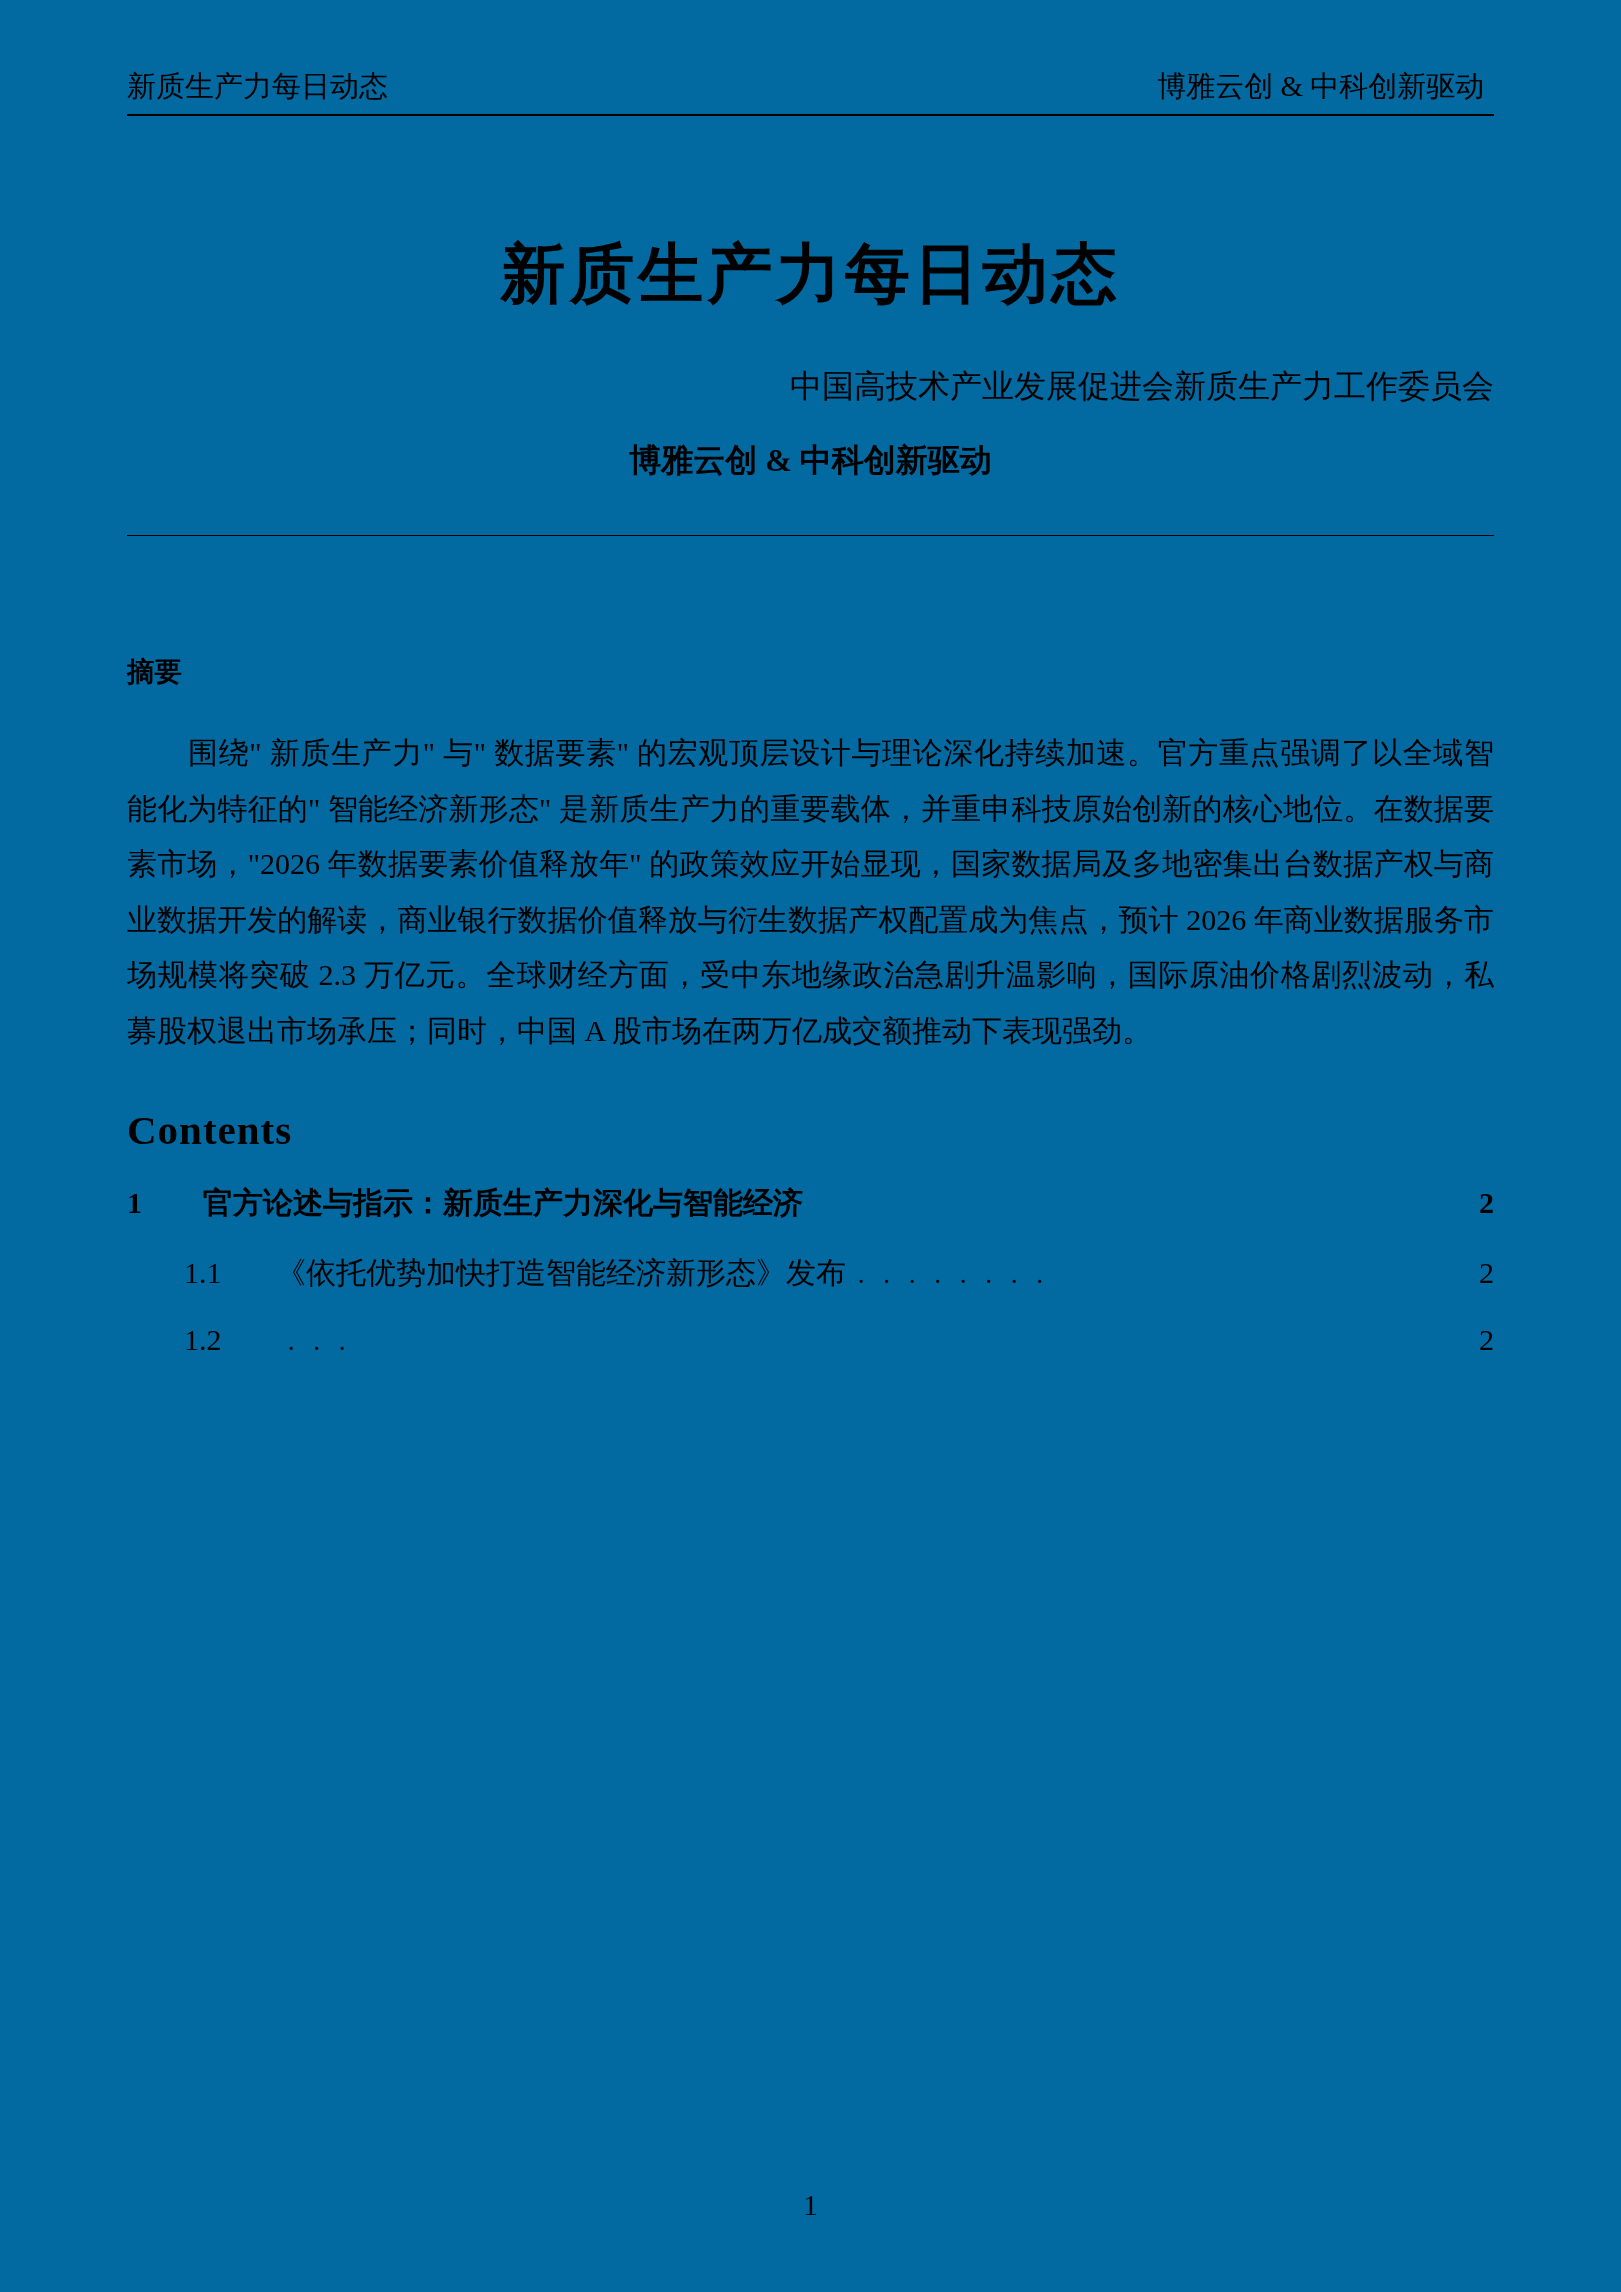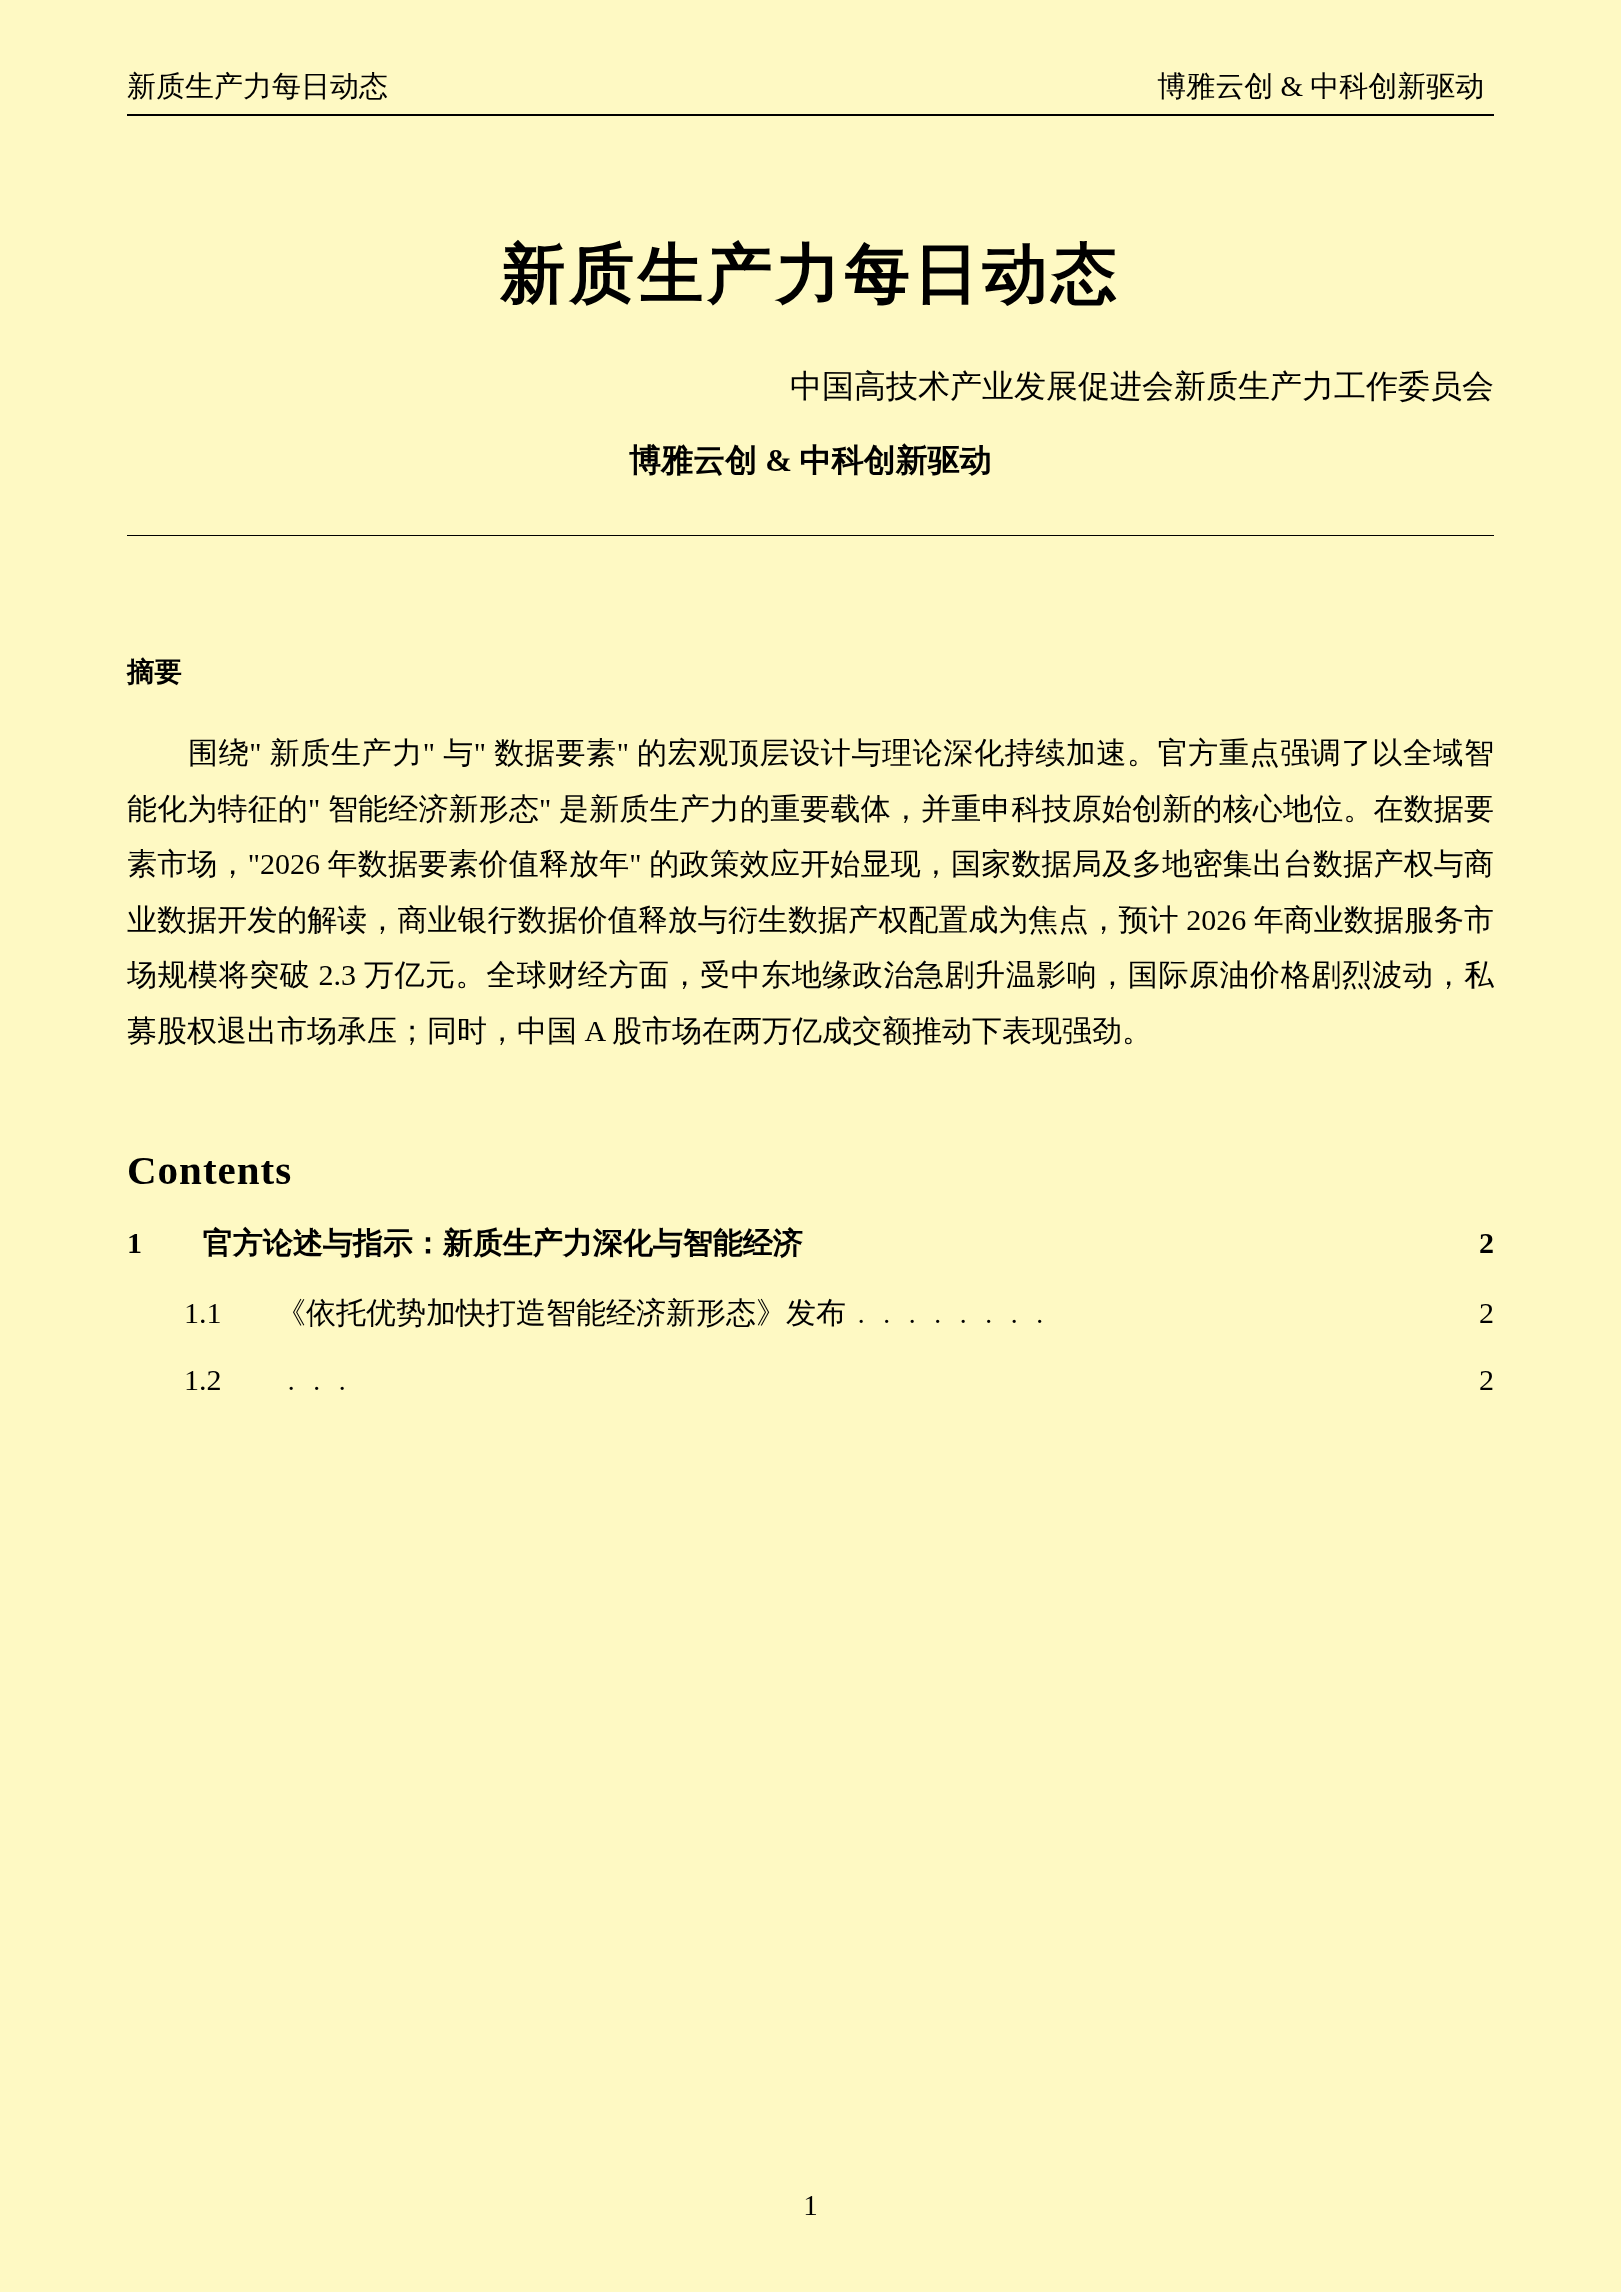--- a/index.html
+++ b/index.html
@@ -10,21 +10,21 @@
   body {
     font-family: "Liberation Serif", "DejaVu Serif", serif;
     color: #000000;
   }
   .page {
     position: relative;
     width: 1621px;
     height: 2293px;
     box-sizing: border-box;
     padding: 69px 127px 59px 127px;
-    background: #fef9c3;
+    background: #0369a1;
     overflow: hidden;
   }
 
   
   .runhead {
     display: flex;
     align-items: flex-end;
     font-size: 29px;
     line-height: 1.2;
     padding-bottom: 9.8px;
@@ -89,21 +89,21 @@
     text-align: justify;
     text-justify: inter-character;
     margin-top: 35px;
     text-indent: 61px;
   }
 
   
   .contents-head {
     font-size: 41px;
     font-weight: bold;
-    margin-top: 88px;
+    margin-top: 48px;
     letter-spacing: 1px;
   }
   .toc {
     margin-top: 25.5px;
   }
   .toc-row {
     display: flex;
     align-items: baseline;
     font-size: 30px;
     margin-top: 29px;

